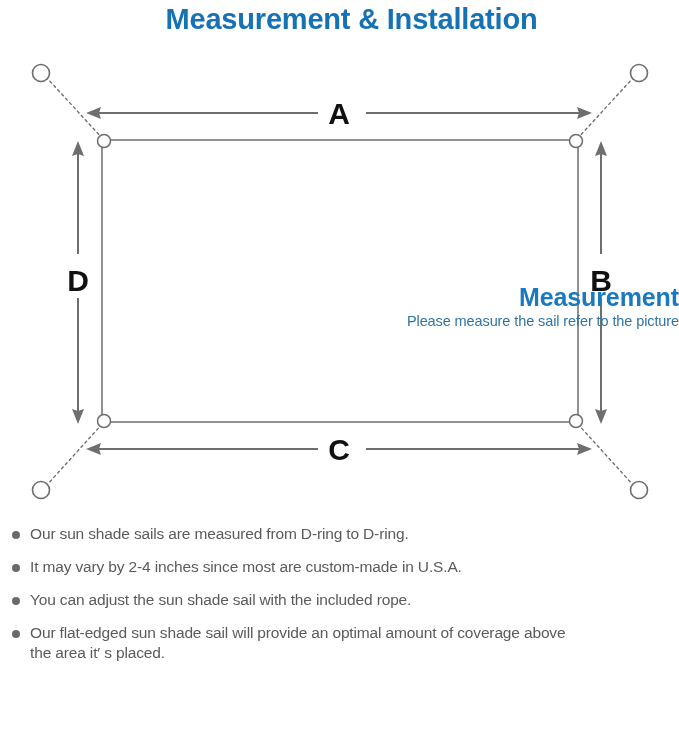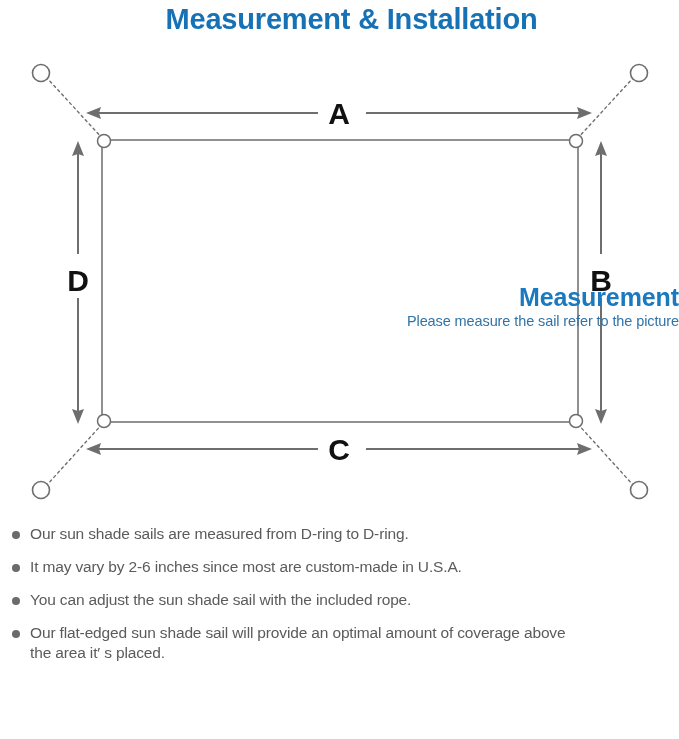--- a/index.html
+++ b/index.html
@@ -161,21 +161,21 @@
   </div>
 </div>
 
 <div id="notes">
   <div class="note-row">
     <span class="note-bullet"></span>
     <span>Our sun shade sails are measured from D-ring to D-ring.</span>
   </div>
   <div class="note-row">
     <span class="note-bullet"></span>
-    <span>It may vary by 2-6 inches since most are custom-made in U.S.A.</span>
+    <span>It may vary by 2-4 inches since most are custom-made in U.S.A.</span>
   </div>
   <div class="note-row">
     <span class="note-bullet"></span>
     <span>You can adjust the sun shade sail with the included rope.</span>
   </div>
   <div class="note-row">
     <span class="note-bullet"></span>
     <span>Our flat-edged sun shade sail will provide an optimal amount of coverage above the area it′ s placed.</span>
   </div>
 </div>

